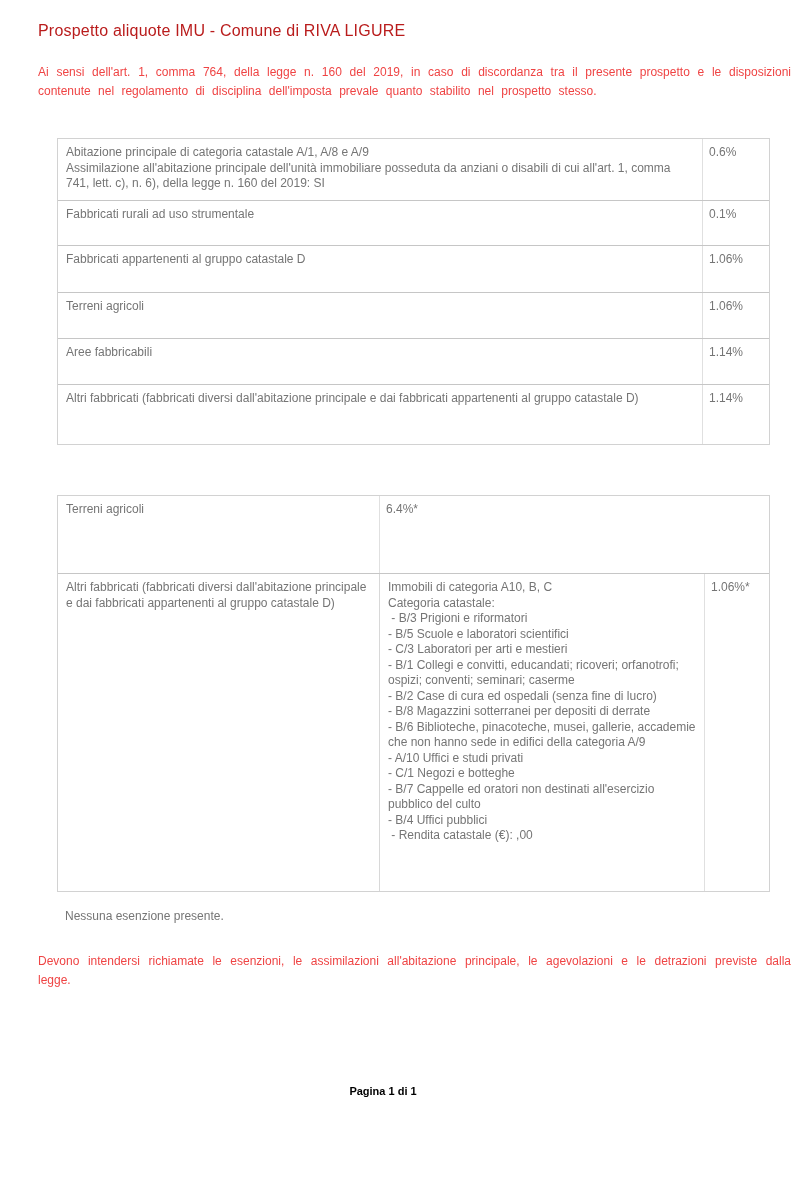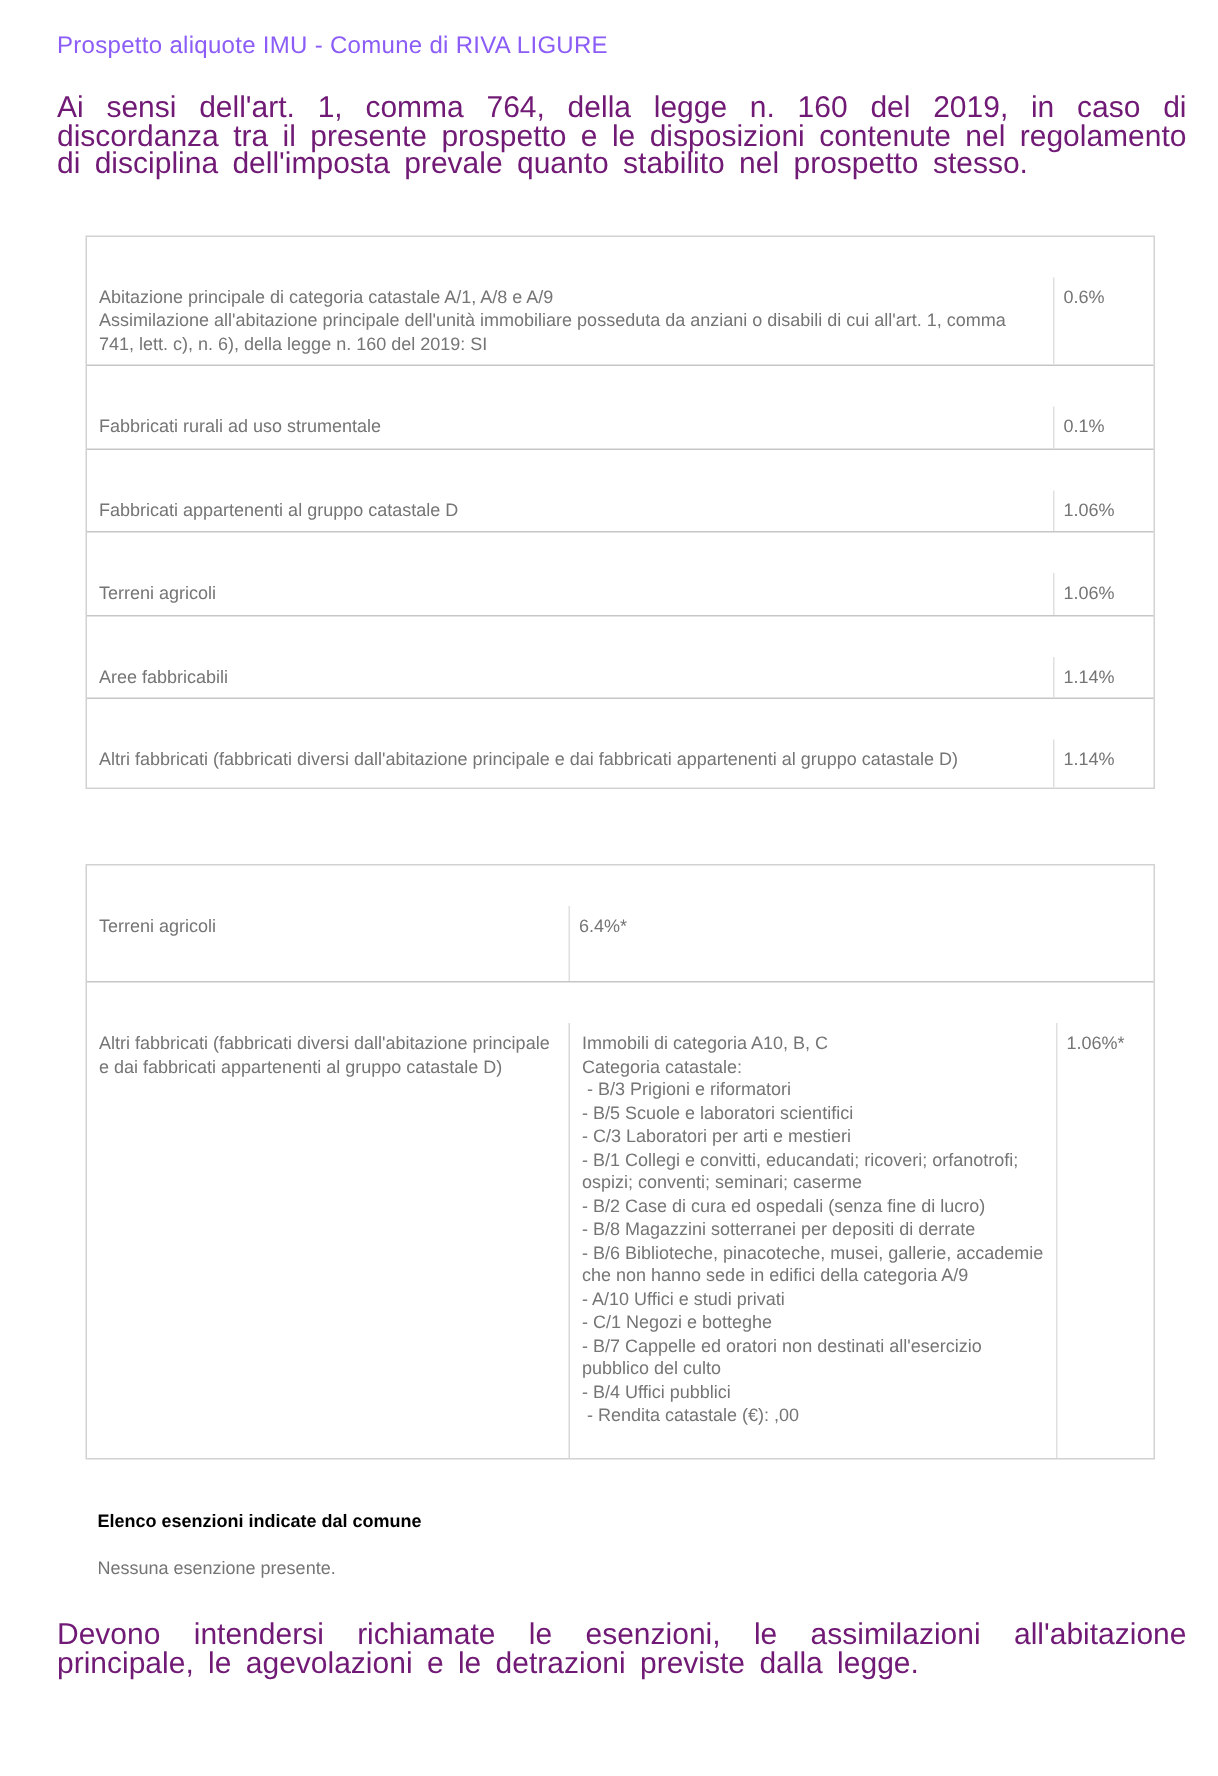--- a/index.html
+++ b/index.html
@@ -11,29 +11,29 @@
     color: #000000;
     overflow: hidden;
     position: relative;
   }
   .page { padding: 22px 21px 0 38px; height: 100%; }
 
   .doc-title {
     font-size: 16px;
     font-weight: normal;
     letter-spacing: 0.2px;
-    color: #8b5cf6;
+    color: #b91c1c;
   }
 
   .para {
-    font-size: 20px;
+    font-size: 12px;
     line-height: 18.5px;
     text-align: justify;
     word-spacing: 4px;
-    color: #701a75;
+    color: #ef4444;
   }
   .intro { margin-top: 23px; }
 
   
   .tbl {
     margin-left: 19px;
     width: 713px;
     border: 1px solid #d2d2d2;
   }
   .tbl1 { margin-top: 38px; }
@@ -41,21 +41,20 @@
 
   .trow { display: flex; border-top: 1px solid #c6c6c6; }
   .trow:first-child { border-top: none; }
 
   .cell {
     padding: 6px 8px;
     font-size: 12px;
     line-height: 15.5px;
     color: #757575;
     white-space: pre-wrap;
-    margin-top: 27px;
   }
   .tbl1 .c-label { flex: 1; }
   .c-rate {
     width: 67px;
     flex: 0 0 67px;
     border-left: 1px solid #e0e0e0;
     padding-left: 6px;
   }
   .tbl1 .r1 { min-height: 61px; }
   .tbl1 .r2 { min-height: 45px; }
@@ -148,20 +147,19 @@
 - B/6 Biblioteche, pinacoteche, musei, gallerie, accademie che non hanno sede in edifici della categoria A/9
 - A/10 Uffici e studi privati
 - C/1 Negozi e botteghe
 - B/7 Cappelle ed oratori non destinati all'esercizio pubblico del culto
 - B/4 Uffici pubblici
  - Rendita catastale (€): ,00</div>
       <div class="cell c-rate">1.06%*</div>
     </div>
   </div>
 
-  <h2 class="exemptions-heading">Elenco esenzioni indicate dal comune</h2>
   <p class="exemptions-text">Nessuna esenzione presente.</p>
 
   <p class="para closing">Devono intendersi richiamate le esenzioni, le assimilazioni all'abitazione principale, le agevolazioni e le detrazioni previste dalla legge.</p>
 
   <div class="page-footer">Pagina 1 di 1</div>
 
 </div>
 
 </body></html>

